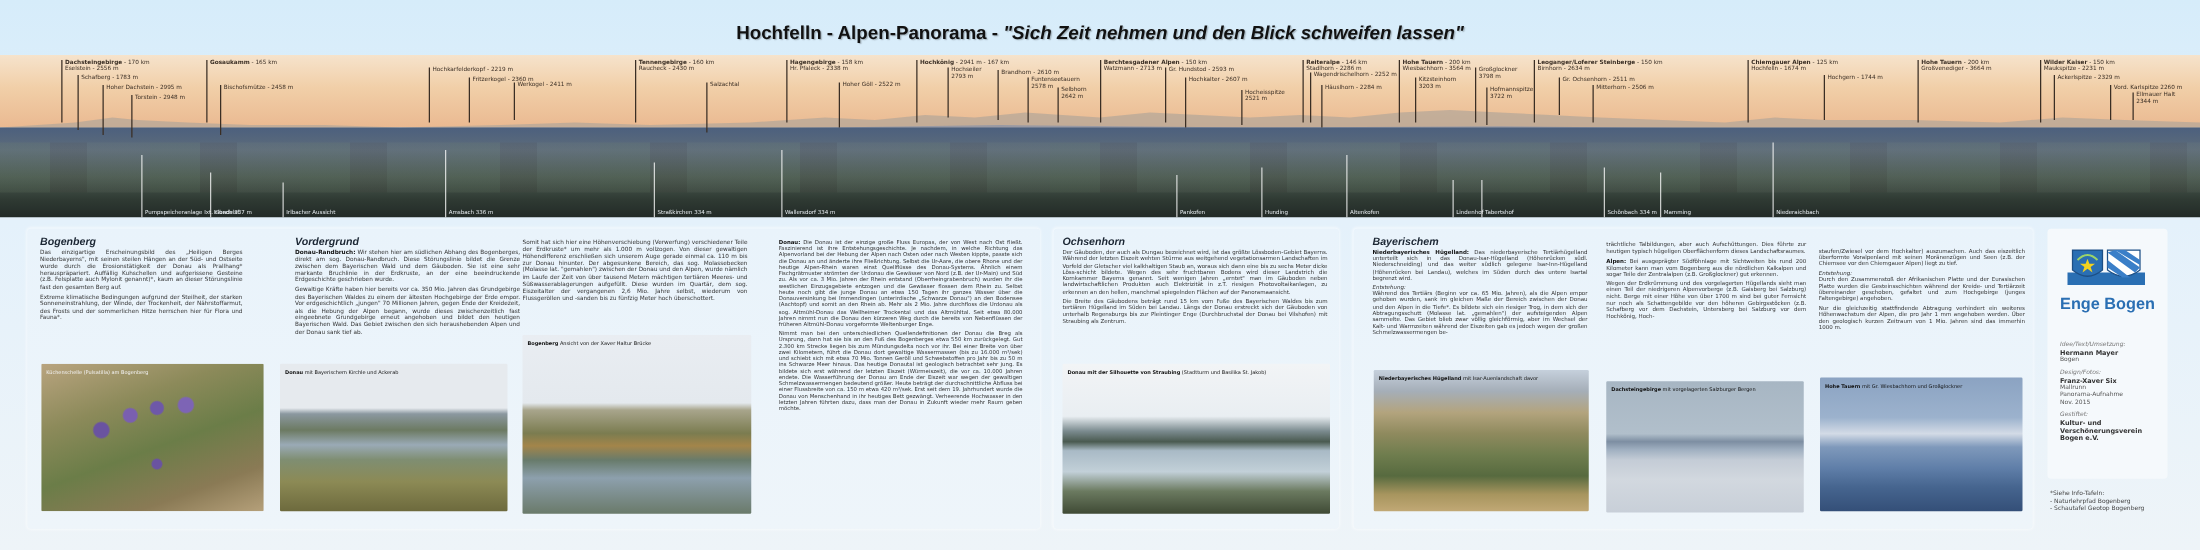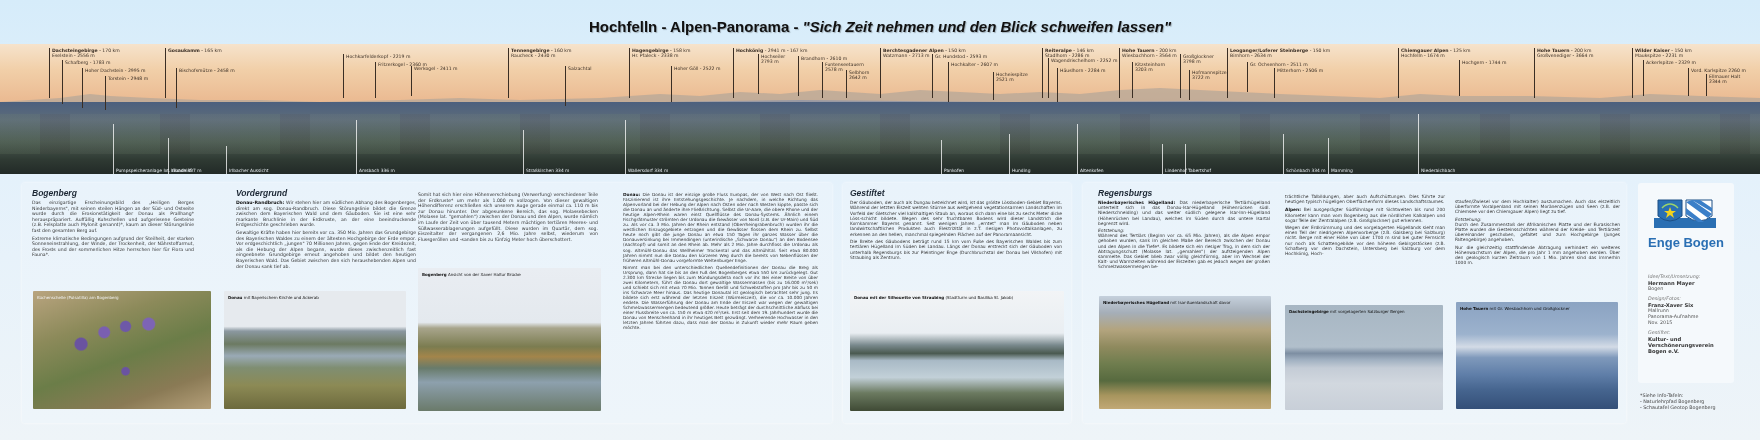--- a/index.html
+++ b/index.html
@@ -330,31 +330,31 @@
   <span class="cap"><b>Bogenberg</b><span>  Ansicht von der Xaver Haltur Brücke</span></span>
 </div>
 
 <div class="col" style="left:623px; top:192px; width:195px; font-size:4.3px; line-height:5.05px;">
   <p><b>Donau:</b><span> Die Donau ist der einzige große Fluss Europas, der von West nach Ost fließt. Faszinierend ist ihre Entstehungsgeschichte. Je nachdem, in welche Richtung das Alpenvorland bei der Hebung der Alpen nach Osten oder nach Westen kippte, passte sich die Donau an und änderte ihre Fließrichtung. Selbst die Ur-Aare, die obere Rhone und der heutige Alpen-Rhein waren einst Quellflüsse des Donau-Systems. Ähnlich einem Fischgrätmuster strömten der Urdonau die Gewässer von Nord (z.B. der Ur-Main) und Süd zu. Als vor ca. 3 Mio. Jahren der Rhein entstand (Oberrheingrabenbruch) wurden ihr die westlichen Einzugsgebiete entzogen und die Gewässer flossen dem Rhein zu. Selbst heute noch gibt die junge Donau an etwa 150 Tagen ihr ganzes Wasser über die Donauversinkung bei Immendingen (unterirdische „Schwarze Donau") an den Bodensee (Aachtopf) und somit an den Rhein ab. Mehr als 2 Mio. Jahre durchfloss die Urdonau als sog. Altmühl-Donau das Wellheimer Trockental und das Altmühltal. Seit etwa 80.000 Jahren nimmt nun die Donau den kürzeren Weg durch die bereits von Nebenflüssen der früheren Altmühl-Donau vorgeformte Weltenburger Enge.</span></p>
   <p>Nimmt man bei den unterschiedlichen Quellendefinitionen der Donau die Breg als Ursprung, dann hat sie bis an den Fuß des Bogenberges etwa 550 km zurückgelegt. Gut 2.300 km Strecke liegen bis zum Mündungsdelta noch vor ihr. Bei einer Breite von über zwei Kilometern, führt die Donau dort gewaltige Wassermassen (bis zu 16.000 m³/sek) und schiebt sich mit etwa 70 Mio. Tonnen Geröll und Schwebstoffen pro Jahr bis zu 50 m ins Schwarze Meer hinaus. Das heutige Donautal ist geologisch betrachtet sehr jung. Es bildete sich erst während der letzten Eiszeit (Würmeiszeit), die vor ca. 10.000 Jahren endete. Die Wasserführung der Donau am Ende der Eiszeit war wegen der gewaltigen Schmelzwassermengen bedeutend größer. Heute beträgt der durchschnittliche Abfluss bei einer Flussbreite von ca. 150 m etwa 420 m³/sek. Erst seit dem 19. Jahrhundert wurde die Donau von Menschenhand in ihr heutiges Bett gezwängt. Verheerende Hochwasser in den letzten Jahren führten dazu, dass man der Donau in Zukunft wieder mehr Raum geben möchte.</p>
 </div>
 
 <div class="panel" style="left:843px; width:228px;"></div>
 <div class="col" style="left:850px; top:188px; width:212px; font-size:4.4px; line-height:5.3px;">
-  <h3>Gestiftet</h3>
+  <h3>Ochsenhorn</h3>
   <p>Der Gäuboden, der auch als Dungau bezeichnet wird, ist das größte Lössboden-Gebiet Bayerns. Während der letzten Eiszeit wehten Stürme aus weitgehend vegetationsarmen Landschaften im Vorfeld der Gletscher viel kalkhaltigen Staub an, woraus sich dann eine bis zu sechs Meter dicke Löss-schicht bildete. Wegen des sehr fruchtbaren Bodens wird dieser Landstrich die Kornkammer Bayerns genannt. Seit wenigen Jahren „erntet" man im Gäuboden neben landwirtschaftlichen Produkten auch Elektrizität in z.T. riesigen Photovoltaikanlagen, zu erkennen an den hellen, manchmal spiegelnden Flächen auf der Panoramaansicht.</p>
   <p>Die Breite des Gäubodens beträgt rund 15 km vom Fuße des Bayerischen Waldes bis zum tertiären Hügelland im Süden bei Landau. Längs der Donau erstreckt sich der Gäuboden von unterhalb Regensburgs bis zur Pleintinger Enge (Durchbruchstal der Donau bei Vilshofen) mit Straubing als Zentrum.</p>
 </div>
 <div class="photo" style="left:850px; top:291px; width:214px; height:120px; background: linear-gradient(180deg, #f2f4f6 0%, #e9eef2 35%, #7a8a8e 45%, #4a5a50 52%, #a9bac6 58%, #c2d0d8 72%, #6b7a60 85%, #3f4a35 100%);">
   <span class="cap"><b>Donau mit der Silhouette von Straubing</b><span> (Stadtturm und Basilika St. Jakob)</span></span>
 </div>
 
 <div class="panel" style="left:1083px; width:543px;"></div>
 <div class="col" style="left:1098px; top:188px; width:172px; font-size:4.4px; line-height:5.2px;">
-  <h3>Regensburgs</h3>
+  <h3>Bayerischem</h3>
   <p><b>Niederbayerisches Hügelland:</b><span> Das niederbayerische Tertiärhügelland unterteilt sich in das Donau-Isar-Hügelland (Höhenrücken südl. Niederschneiding) und das weiter südlich gelegene Isar-Inn-Hügelland (Höhenrücken bei Landau), welches im Süden durch das untere Isartal begrenzt wird.</span></p>
   <p style="font-style:italic; margin-bottom:0;">Entstehung:</p>
   <p>Während des Tertiärs (Beginn vor ca. 65 Mio. Jahren), als die Alpen empor gehoben wurden, sank im gleichen Maße der Bereich zwischen der Donau und den Alpen in die Tiefe*. Es bildete sich ein riesiger Trog, in dem sich der Abtragungsschutt (Molasse lat. „gemahlen") der aufsteigenden Alpen sammelte. Das Gebiet blieb zwar völlig gleichförmig, aber im Wechsel der Kalt- und Warmzeiten während der Eiszeiten gab es jedoch wegen der großen Schmelzwassermengen be-</p>
 </div>
 <div class="photo" style="left:1099px; top:296px; width:172px; height:113px; background: linear-gradient(180deg, #c5d0dc 0%, #a5aeb8 15%, #b3a47e 30%, #8f8a5e 45%, #6f7d4e 60%, #576a3f 75%, #a7955e 88%, #c1a875 100%);">
   <span class="cap"><b>Niederbayerisches Hügelland</b><span> mit Isar-Auenlandschaft davor</span></span>
 </div>
 
 <div class="col" style="left:1285px; top:194px; width:160px; font-size:4.4px; line-height:5.2px;">
   <p>trächtliche Talbildungen, aber auch Aufschüttungen. Dies führte zur heutigen typisch hügeligen Oberflächenform dieses Landschaftsraumes.</p>

